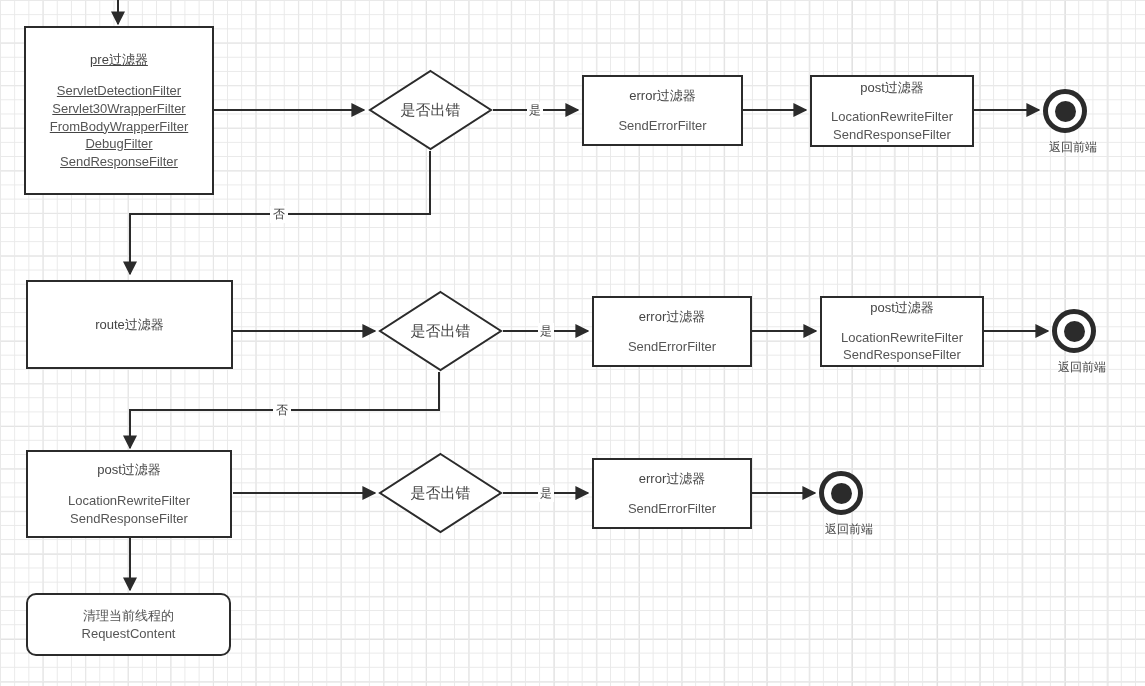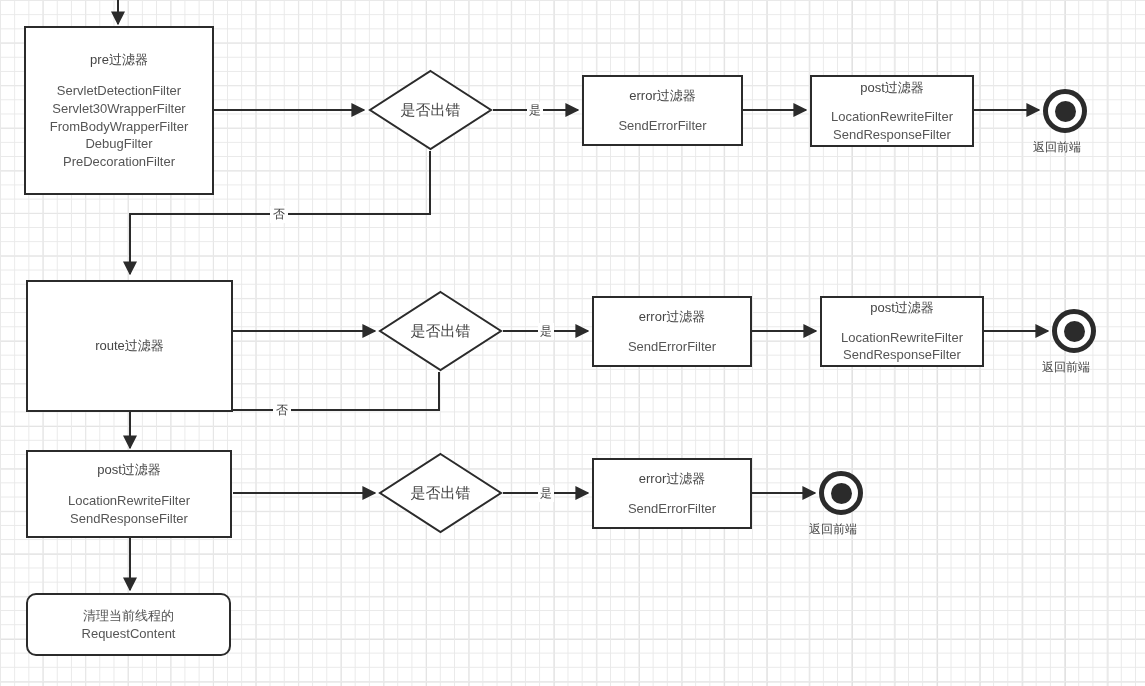--- a/index.html
+++ b/index.html
@@ -88,21 +88,21 @@
     margin-left: -10.5px;
     margin-top: -10.5px;
     border-radius: 50%;
     background: #2b2b2b;
   }
   .endlabel {
     position: absolute;
     font-size: 12px;
     color: #454545;
     white-space: nowrap;
-    text-align: left;
+    text-align: right;
   }
   .edgelabel {
     position: absolute;
     font-size: 12px;
     color: #454545;
     background: #ffffff;
     padding: 0 2px;
     white-space: nowrap;
   }
   .edgelabel.no {
@@ -142,27 +142,27 @@
       <path d="M 439 372 L 439 410 L 130 410 L 130 448" marker-end="url(#arrow)"></path>
 
       <path d="M 233 493 L 375 493" marker-end="url(#arrow)"></path>
       <path d="M 503 493 L 588 493" marker-end="url(#arrow)"></path>
       <path d="M 752 493 L 815 493" marker-end="url(#arrow)"></path>
 
       <path d="M 130 538 L 130 590" marker-end="url(#arrow)"></path>
     </g>
   </svg>
 
-  <div class="node" style="left:24px; top:26px; width:190px; height:169px;">
+  <div class="node" style="left:24px; top:26px; width:190px; height:169px;text-decoration:underline;">
     <div class="title">pre过滤器</div>
     <div class="body">ServletDetectionFilter
 Servlet30WrapperFilter
 FromBodyWrapperFilter
 DebugFilter
-PreDecorationFilter</div>
+SendResponseFilter</div>
   </div>
 
   <div class="diamond" style="left:368px; top:69px; width:125px; height:82px;">
     <svg width="125" height="82" viewBox="0 0 125 82">
       <polygon points="62.5,2 123,41 62.5,80 2,41" fill="#ffffff" stroke="#2b2b2b" stroke-width="2"></polygon>
     </svg>
     <span>是否出错</span>
   </div>
 
   <div class="edgelabel" style="left:527px; top:102px;">
@@ -182,21 +182,21 @@
     <div class="title">post过滤器</div>
     <div class="body">LocationRewriteFilter
 SendResponseFilter</div>
   </div>
 
   <div class="endnode" style="left:1043px; top:89px;"></div>
   <div class="endlabel" style="left:1033px; top:139px; width:64px;">
     <span>返回前端</span>
   </div>
 
-  <div class="node" style="left:26px; top:280px; width:207px; height:132px;gap:40px;">
+  <div class="node" style="left:26px; top:280px; width:207px; height:89px;gap:40px;">
     <div class="title">route过滤器</div>
   </div>
 
   <div class="diamond" style="left:378px; top:290px; width:125px; height:82px;">
     <svg width="125" height="82" viewBox="0 0 125 82">
       <polygon points="62.5,2 123,41 62.5,80 2,41" fill="#ffffff" stroke="#2b2b2b" stroke-width="2"></polygon>
     </svg>
     <span>是否出错</span>
   </div>
 

